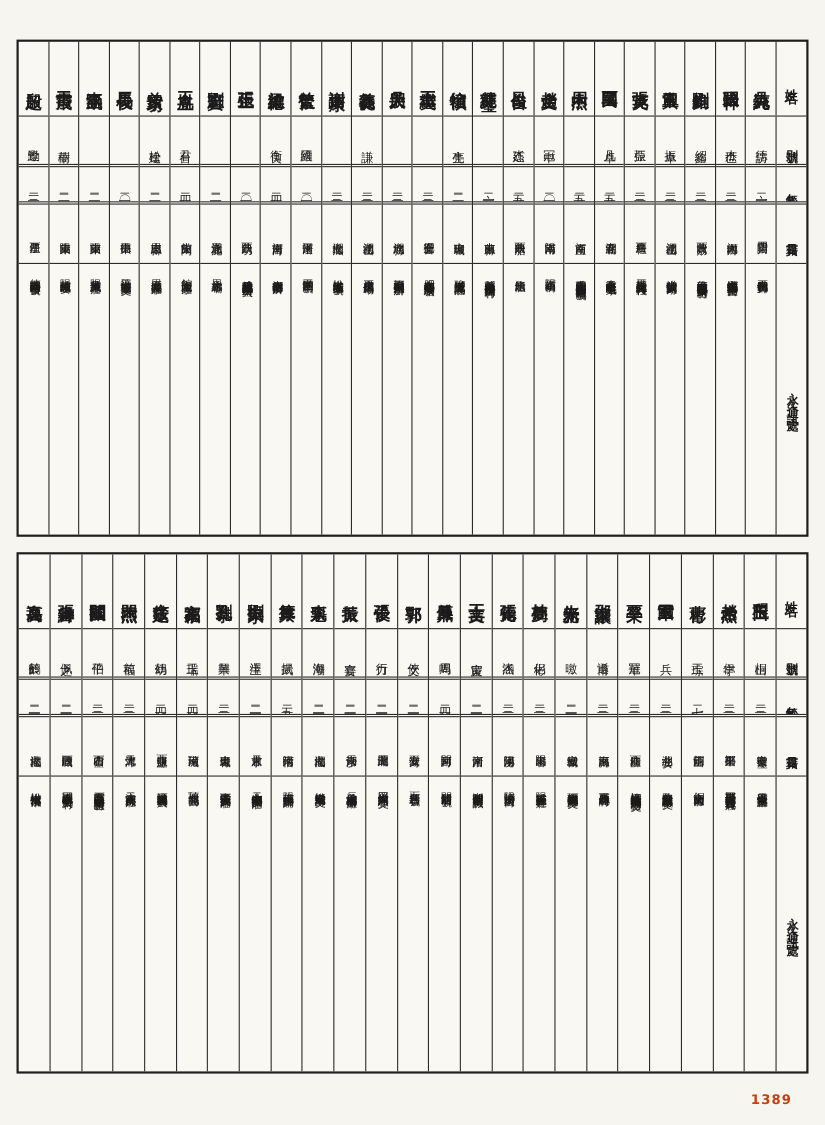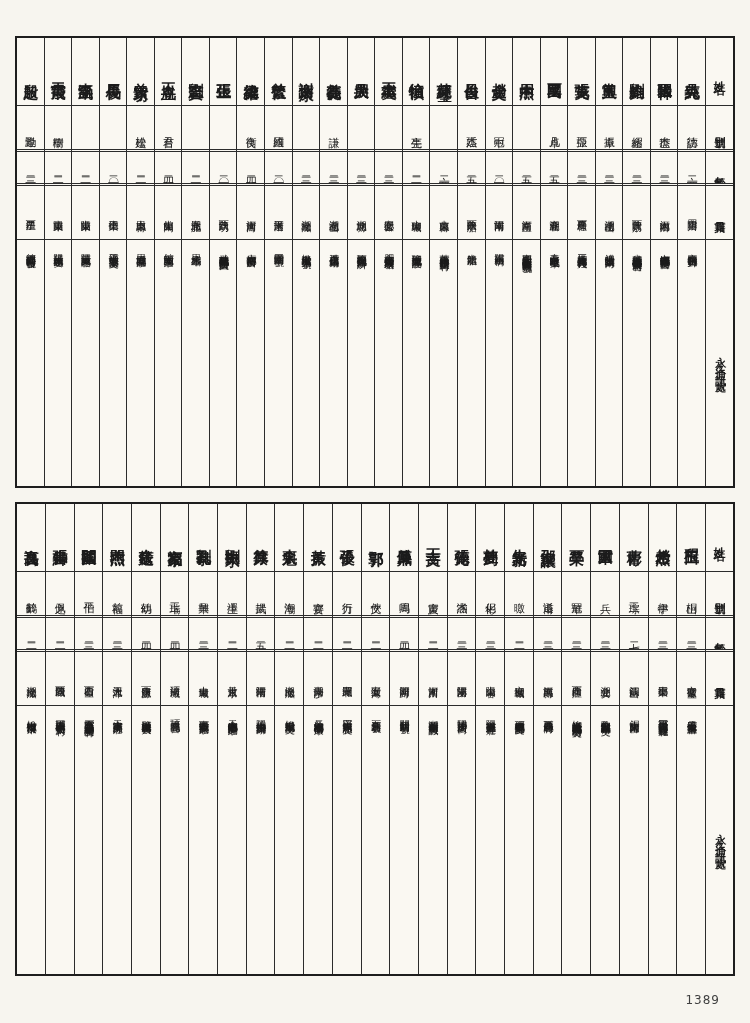--- a/index.html
+++ b/index.html
@@ -74,22 +74,23 @@
   .col.header .cell.alias .vtext   { font-size:11px; }
   .col.header .cell.age .vtext     { font-size:11px; }
   .col.header .cell.native .vtext  { font-size:11px; }
   .col.header .cell.address .vtext { font-size:11px; letter-spacing:6px; }
   .col.header .cell.address { align-items:center; padding-top:0; }
 
   .page-number {
     position:absolute;
     right:30px; bottom:16px;
     font-size:12px;
-    color:#404040;
+    color:#c2410c;
     letter-spacing:1px;
+    font-weight:bold;
   }
 </style>
 </head>
 <body>
 
 <div class="page">
 
   <div class="section top">
     <div class="cols">
       <div class="col header">

